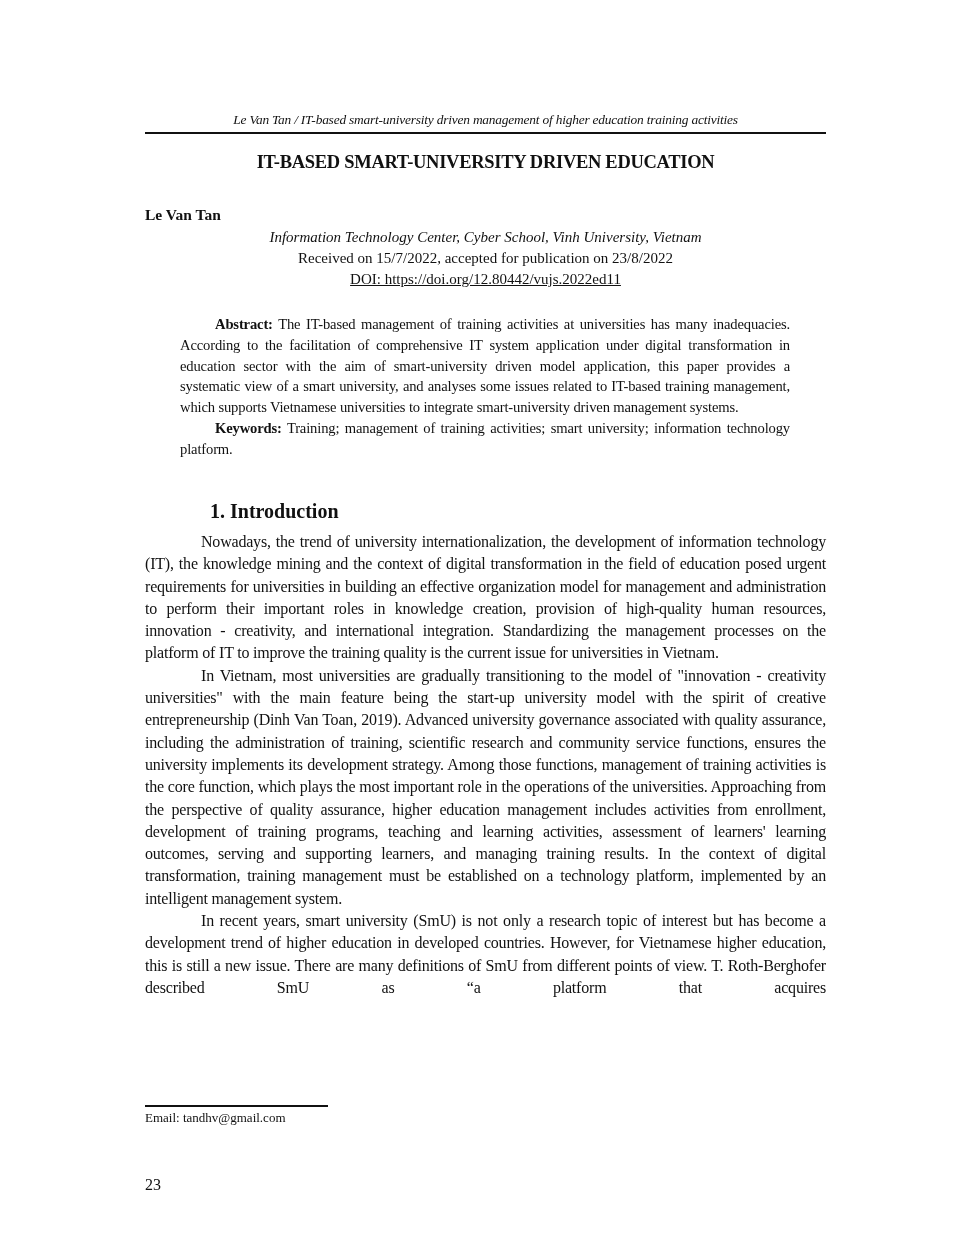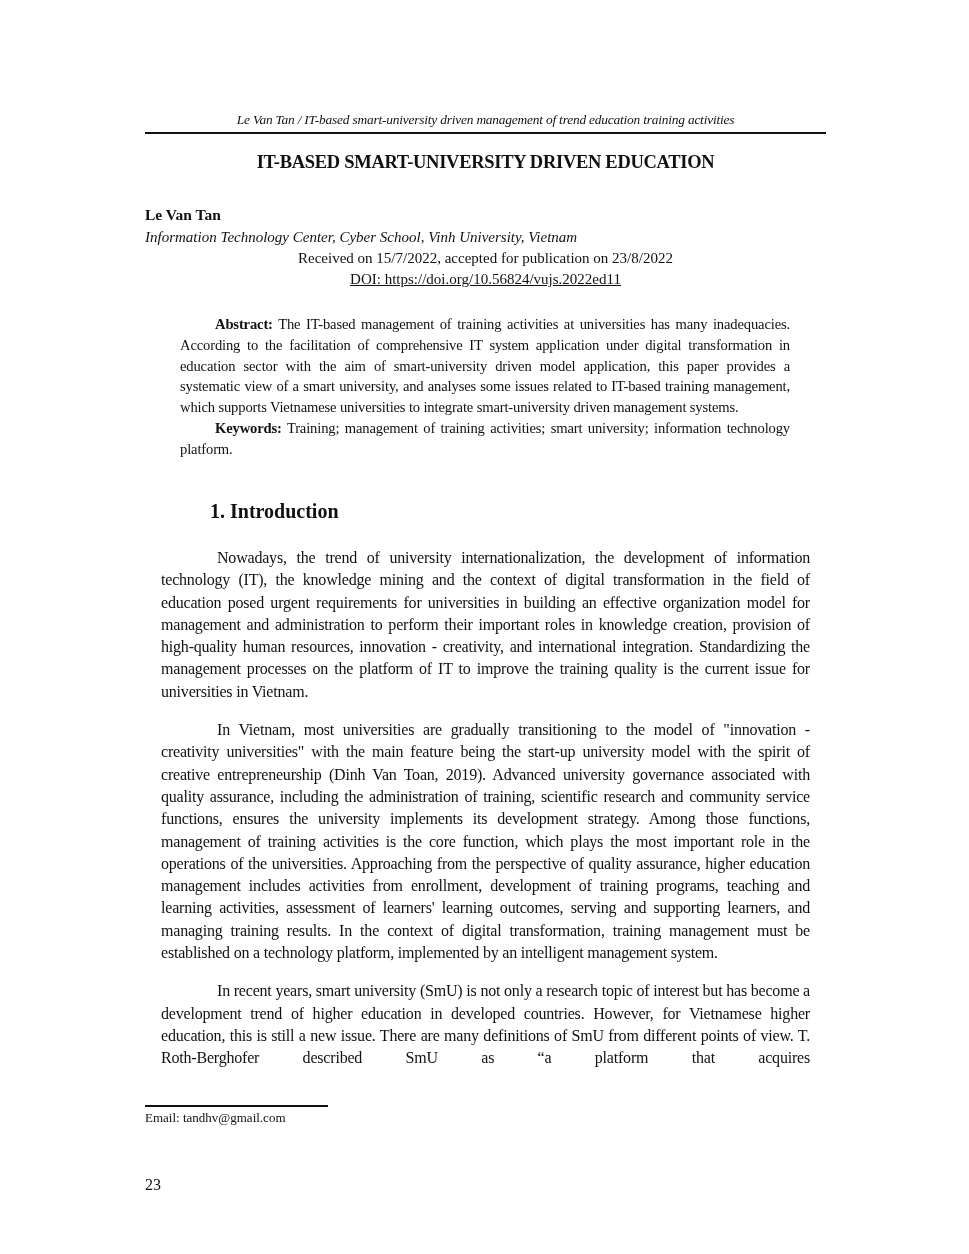--- a/index.html
+++ b/index.html
@@ -6,51 +6,51 @@
   body { width: 969px; height: 1254px; position: relative; overflow: hidden;
          font-family: "Liberation Serif", serif; color: #111; }
   .page { position: absolute; left: 0; top: 0; width: 969px; height: 1254px; }
   .running-head { position: absolute; left: 145px; width: 681px; top: 112px;
                   text-align: center; font-style: italic; font-size: 13.4px; letter-spacing: -0.2px; }
   .head-rule { position: absolute; left: 145px; width: 681px; top: 132px; height: 2px; background: #111; }
   .title { position: absolute; left: 145px; width: 681px; top: 150px; text-align: center;
            font-weight: bold; font-size: 18.5px; line-height: 25px; letter-spacing: -0.3px; }
   .author { position: absolute; left: 145px; width: 681px; top: 206px; text-align: left;
             font-weight: bold; font-size: 15.5px; }
-  .affil { position: absolute; left: 145px; width: 681px; top: 229px; text-align: left;
+  .affil { position: absolute; left: 145px; width: 681px; top: 229px; text-align: center;
            font-style: italic; font-size: 15px; }
   .received { position: absolute; left: 145px; width: 681px; top: 250px; text-align: center; font-size: 15px; }
   .doi { position: absolute; left: 145px; width: 681px; top: 271px; text-align: center; font-size: 15px; }
   .doi span { text-decoration: underline; }
   .abstract { position: absolute; left: 180px; width: 610px; top: 314px;
               font-size: 14.6px; line-height: 20.8px; text-align: justify; letter-spacing: -0.15px; }
   .abstract p { margin: 0; text-indent: 35px; }
   .section-h { position: absolute; left: 210px; top: 500px; font-weight: bold; font-size: 20px; }
   .body-text { position: absolute; left: 145px; width: 681px; top: 531px;
                font-size: 16px; line-height: 22.3px; text-align: justify; letter-spacing: -0.2px; }
-  .body-text p { margin: 16px; text-indent: 56px; }
+  .body-text p { margin: 0; text-indent: 56px; }
   .fn-rule { position: absolute; left: 145px; width: 183px; top: 1105px; height: 2px; background: #111; }
   .footnote { position: absolute; left: 145px; top: 1110px; font-size: 13px; }
   .page-num { position: absolute; left: 145px; top: 1176px; font-size: 16px; }
 </style>
 </head>
 <body>
 
 <div class="page">
-  <div class="running-head">Le Van Tan / IT-based smart-university driven management of trend education training activities</div>
+  <div class="running-head">Le Van Tan / IT-based smart-university driven management of higher education training activities</div>
   <div class="head-rule"></div>
 
   <div class="title">
     <div>IT-BASED SMART-UNIVERSITY DRIVEN EDUCATION</div>
   </div>
 
   <div class="author">Le Van Tan</div>
   <div class="affil">Information Technology Center, Cyber School, Vinh University, Vietnam</div>
   <div class="received">Received on 15/7/2022, accepted for publication on 23/8/2022</div>
-  <div class="doi"><span>DOI: https://doi.org/10.56824/vujs.2022ed11</span></div>
+  <div class="doi"><span>DOI: https://doi.org/12.80442/vujs.2022ed11</span></div>
 
   <div class="abstract">
     <p><b>Abstract:</b><span> The IT-based management of training activities at universities has many inadequacies. According to the facilitation of comprehensive IT system application under digital transformation in education sector with the aim of smart-university driven model application, this paper provides a systematic view of a smart university, and analyses some issues related to IT-based training management, which supports Vietnamese universities to integrate smart-university driven management systems.</span></p>
     <p><b>Keywords:</b><span> Training; management of training activities; smart university; information technology platform.</span></p>
   </div>
 
   <div class="section-h">1. Introduction</div>
 
   <div class="body-text">
     <p>Nowadays, the trend of university internationalization, the development of information technology (IT), the knowledge mining and the context of digital transformation in the field of education posed urgent requirements for universities in building an effective organization model for management and administration to perform their important roles in knowledge creation, provision of high-quality human resources, innovation - creativity, and international integration. Standardizing the management processes on the platform of IT to improve the training quality is the current issue for universities in Vietnam.</p>

